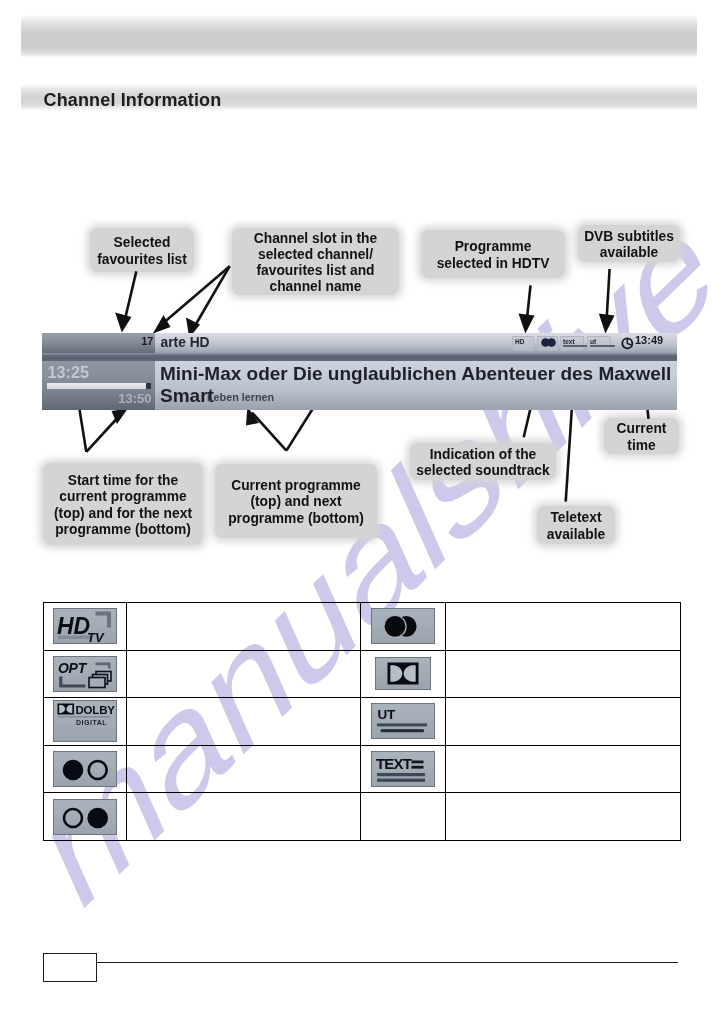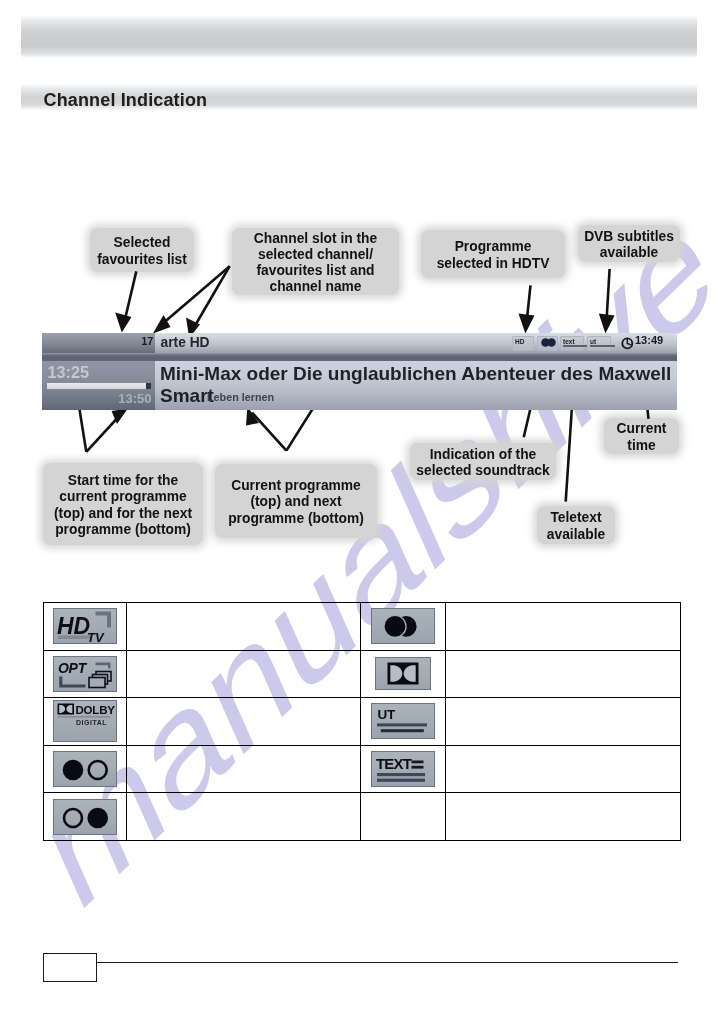--- a/index.html
+++ b/index.html
@@ -79,21 +79,21 @@
 </head>
 <body>
 
 <div class="page">
 
   <div class="wm">manualshive.com</div>
 
   <div class="topbar"></div>
 
   <div class="sectionbar">
-    <span class="t">Channel Indication</span>
+    <span class="t">Channel Information</span>
   </div>
 
   <div class="cal" style="left:232px;top:228px;width:167px;height:67px;">Channel slot in the
 selected channel/
 favourites list and
 channel name</div>
   <div class="cal" style="left:90px;top:228px;width:104px;height:44px;">Selected
 favourites list</div>
   <div class="cal" style="left:421px;top:230px;width:144px;height:48px;">Programme
 selected in HDTV</div>

